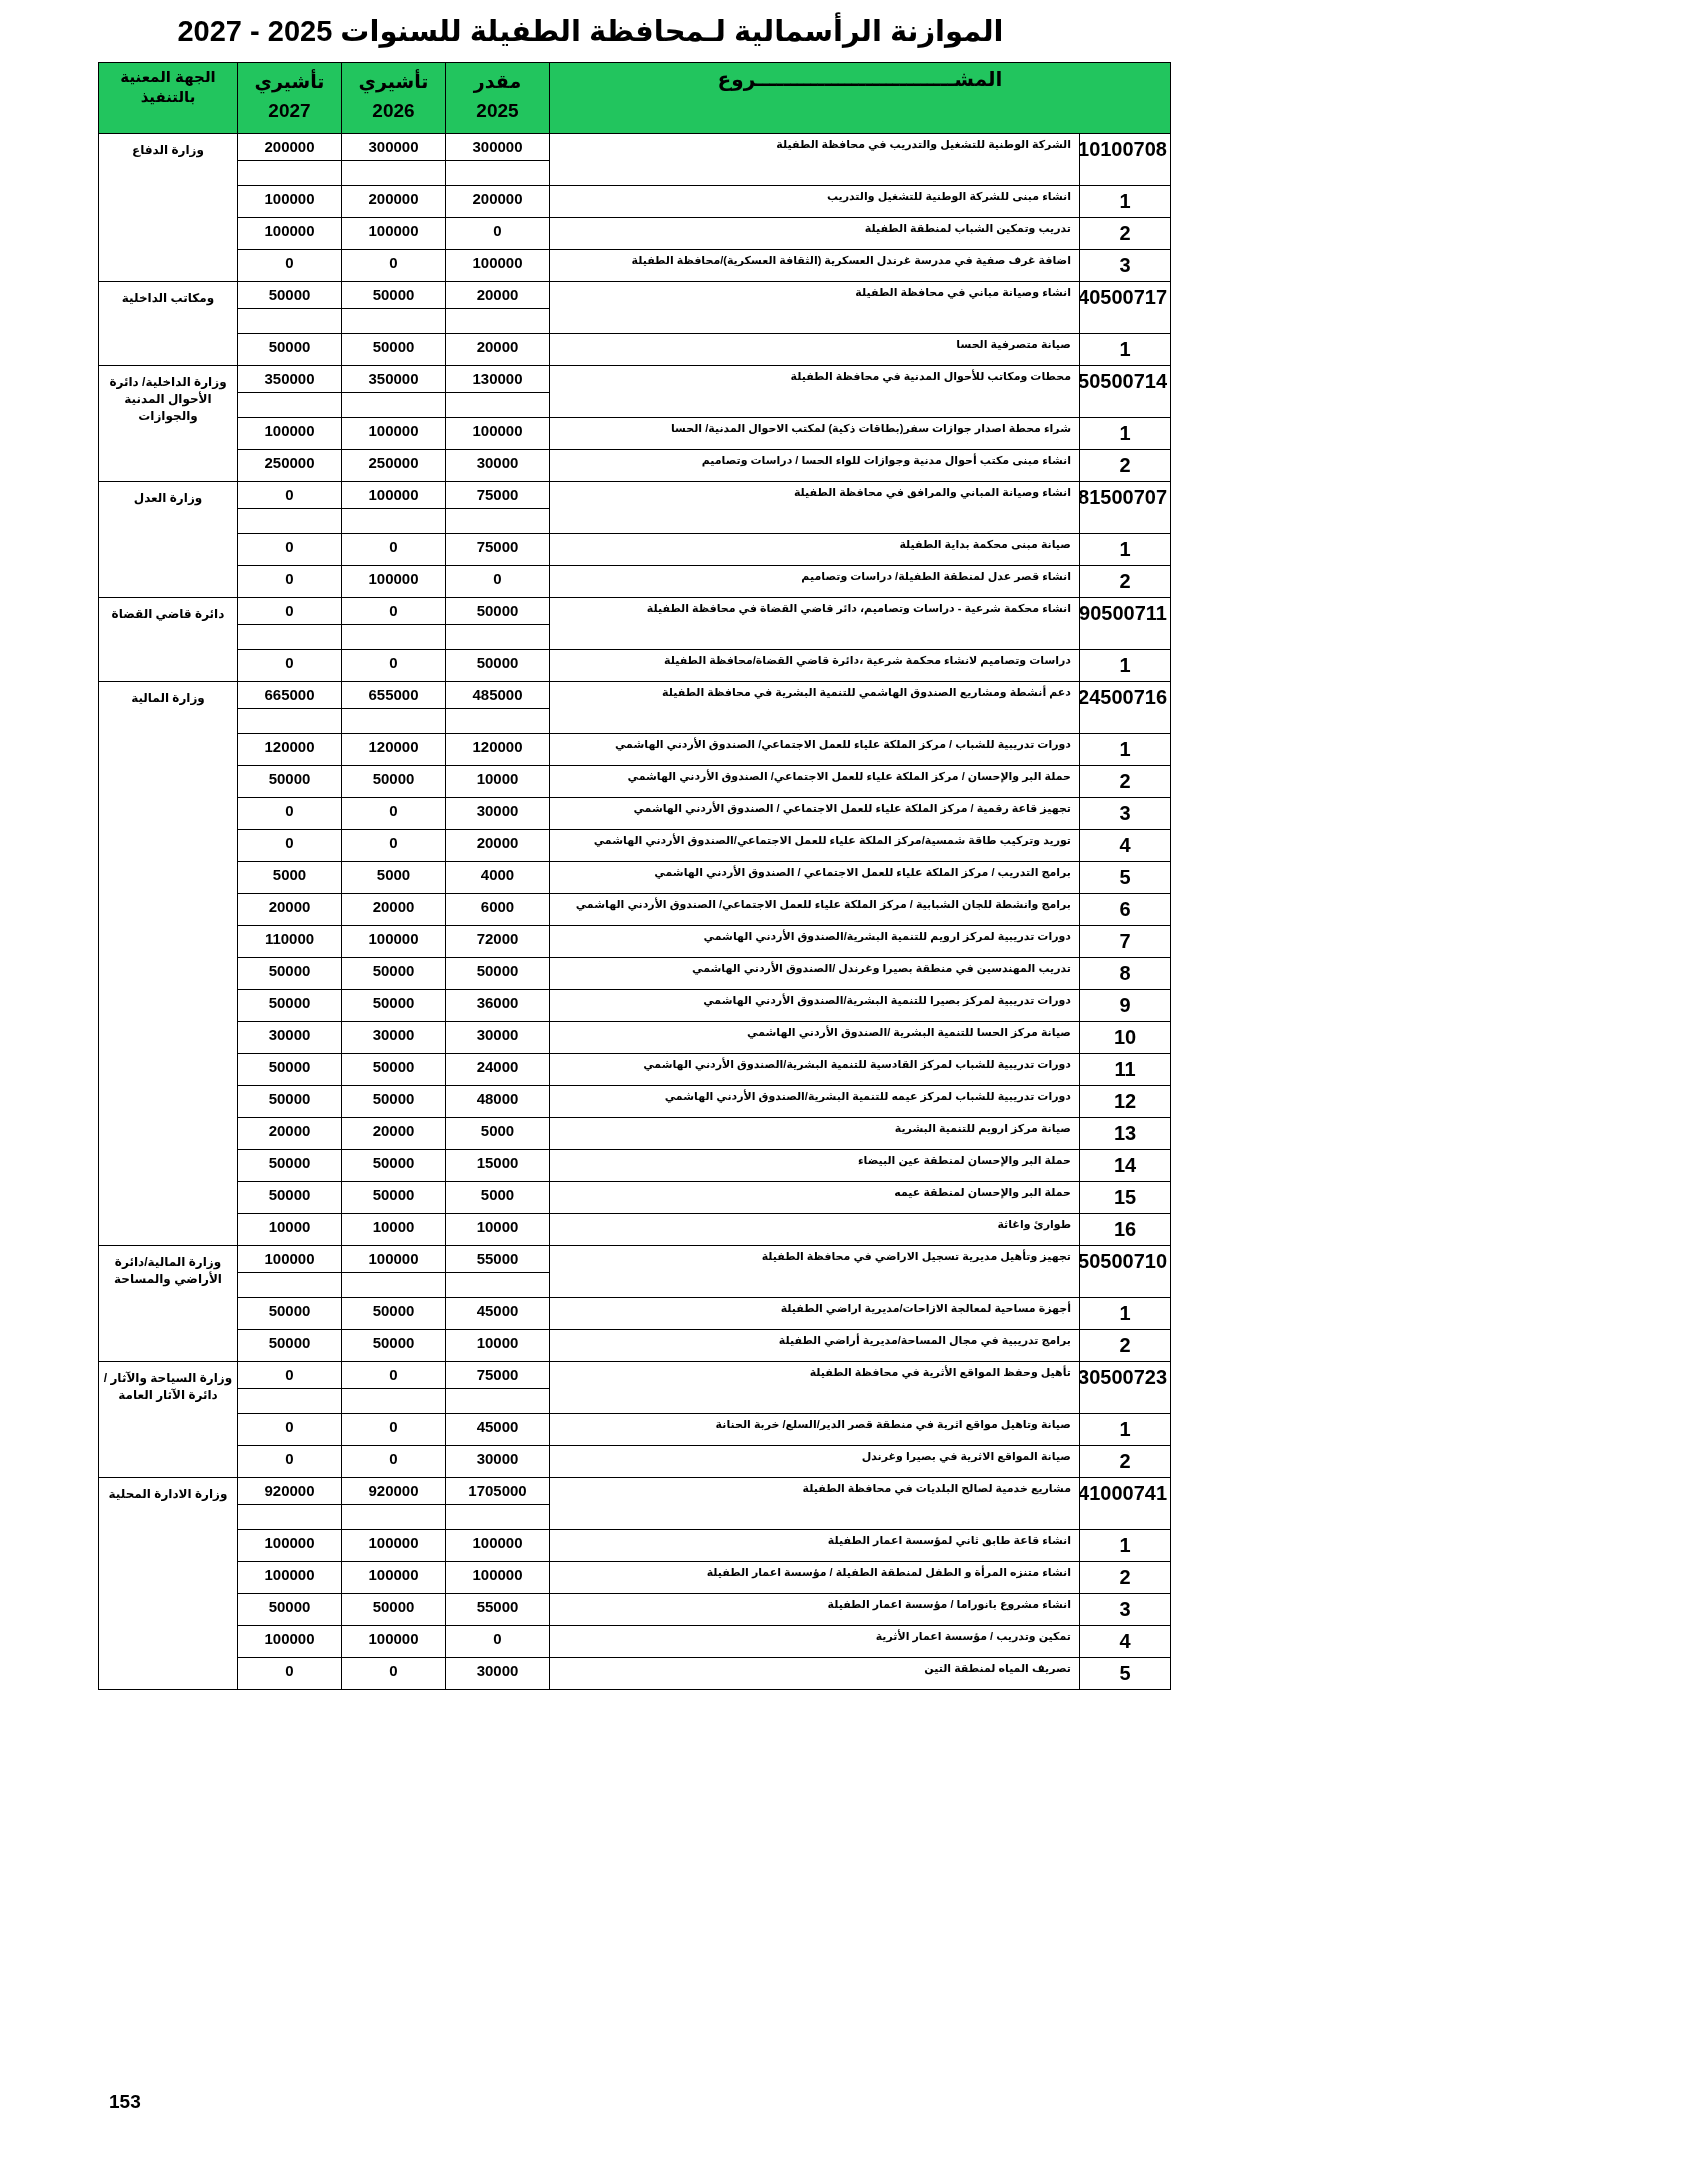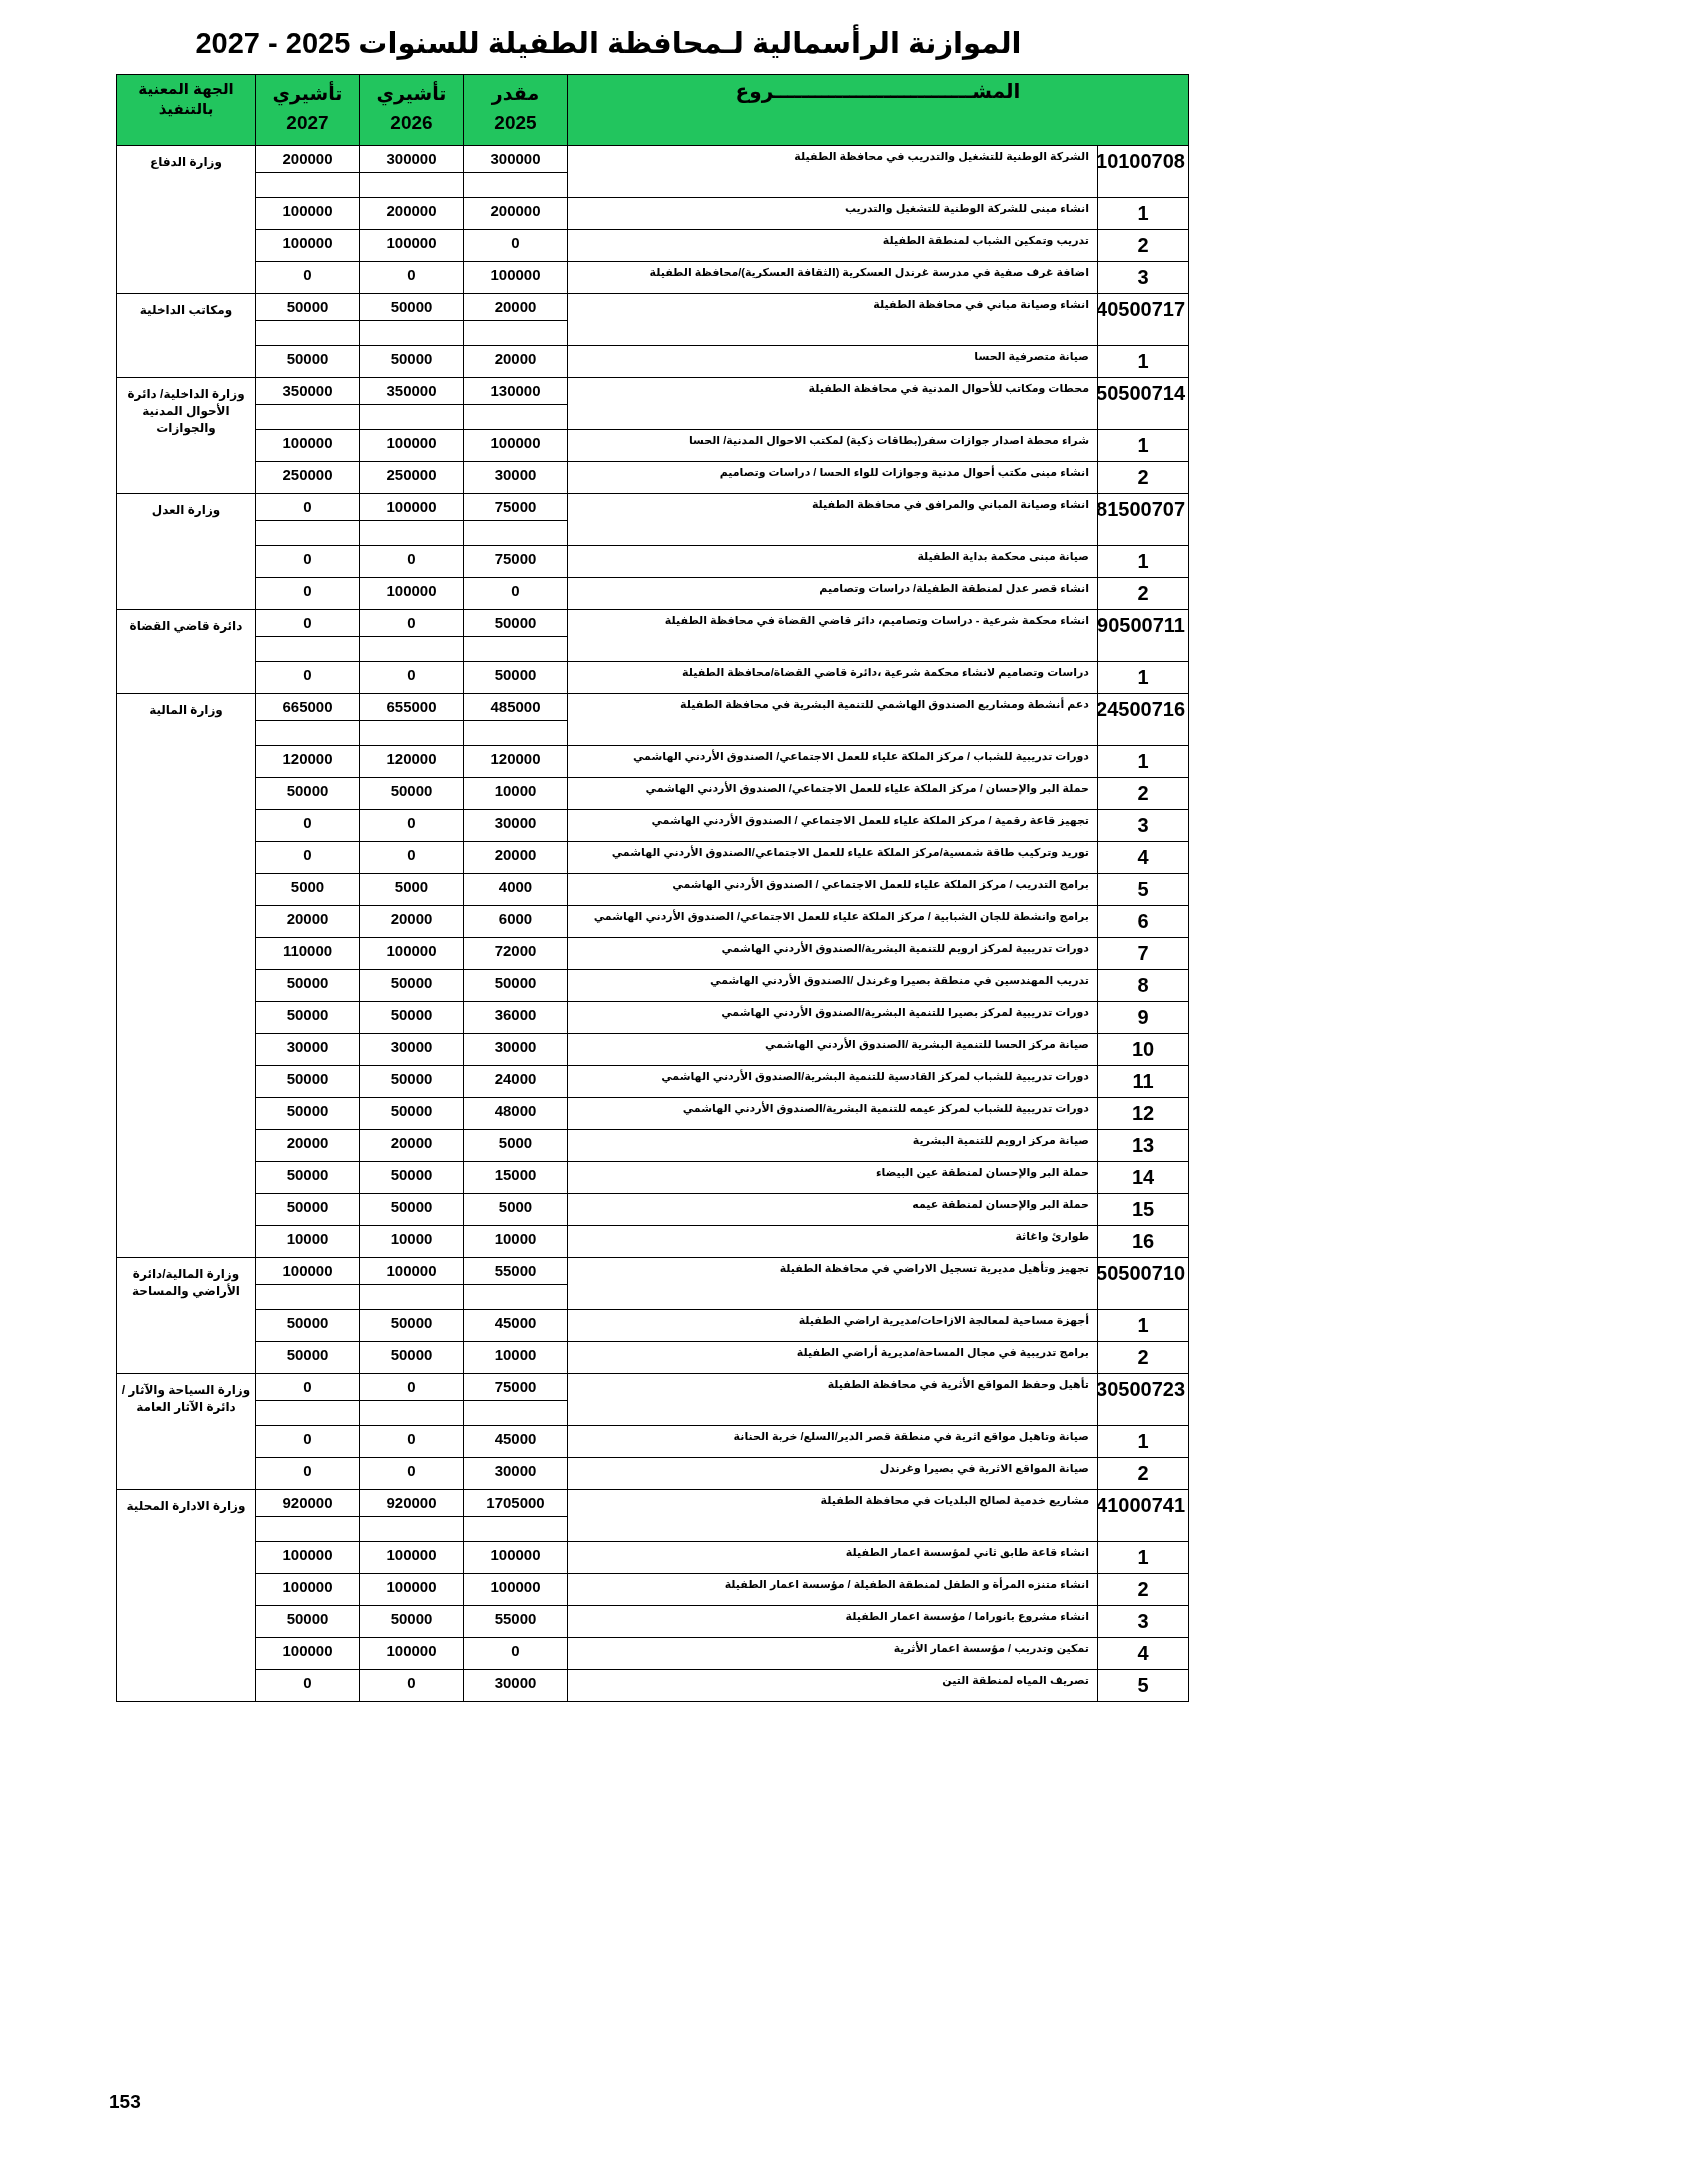--- a/index.html
+++ b/index.html
@@ -5,23 +5,22 @@
   * { box-sizing: border-box; margin: 0; padding: 0; }
   html, body { background: #ffffff; }
   body {
     width: 1683px; height: 2178px;
     position: relative;
     font-family: "Liberation Sans", "DejaVu Sans", sans-serif;
     color: #000;
   }
   .content {
     position: absolute;
-    left: 116px; top: 14px;
+    left: 98px; top: 14px;
     width: 985px;
-    margin-top: 12px;
   }
   .title {
     direction: rtl;
     text-align: center;
     font-size: 29px;
     font-weight: bold;
     margin-bottom: 14px;
     letter-spacing: 0px;
   }
   table.budget {

